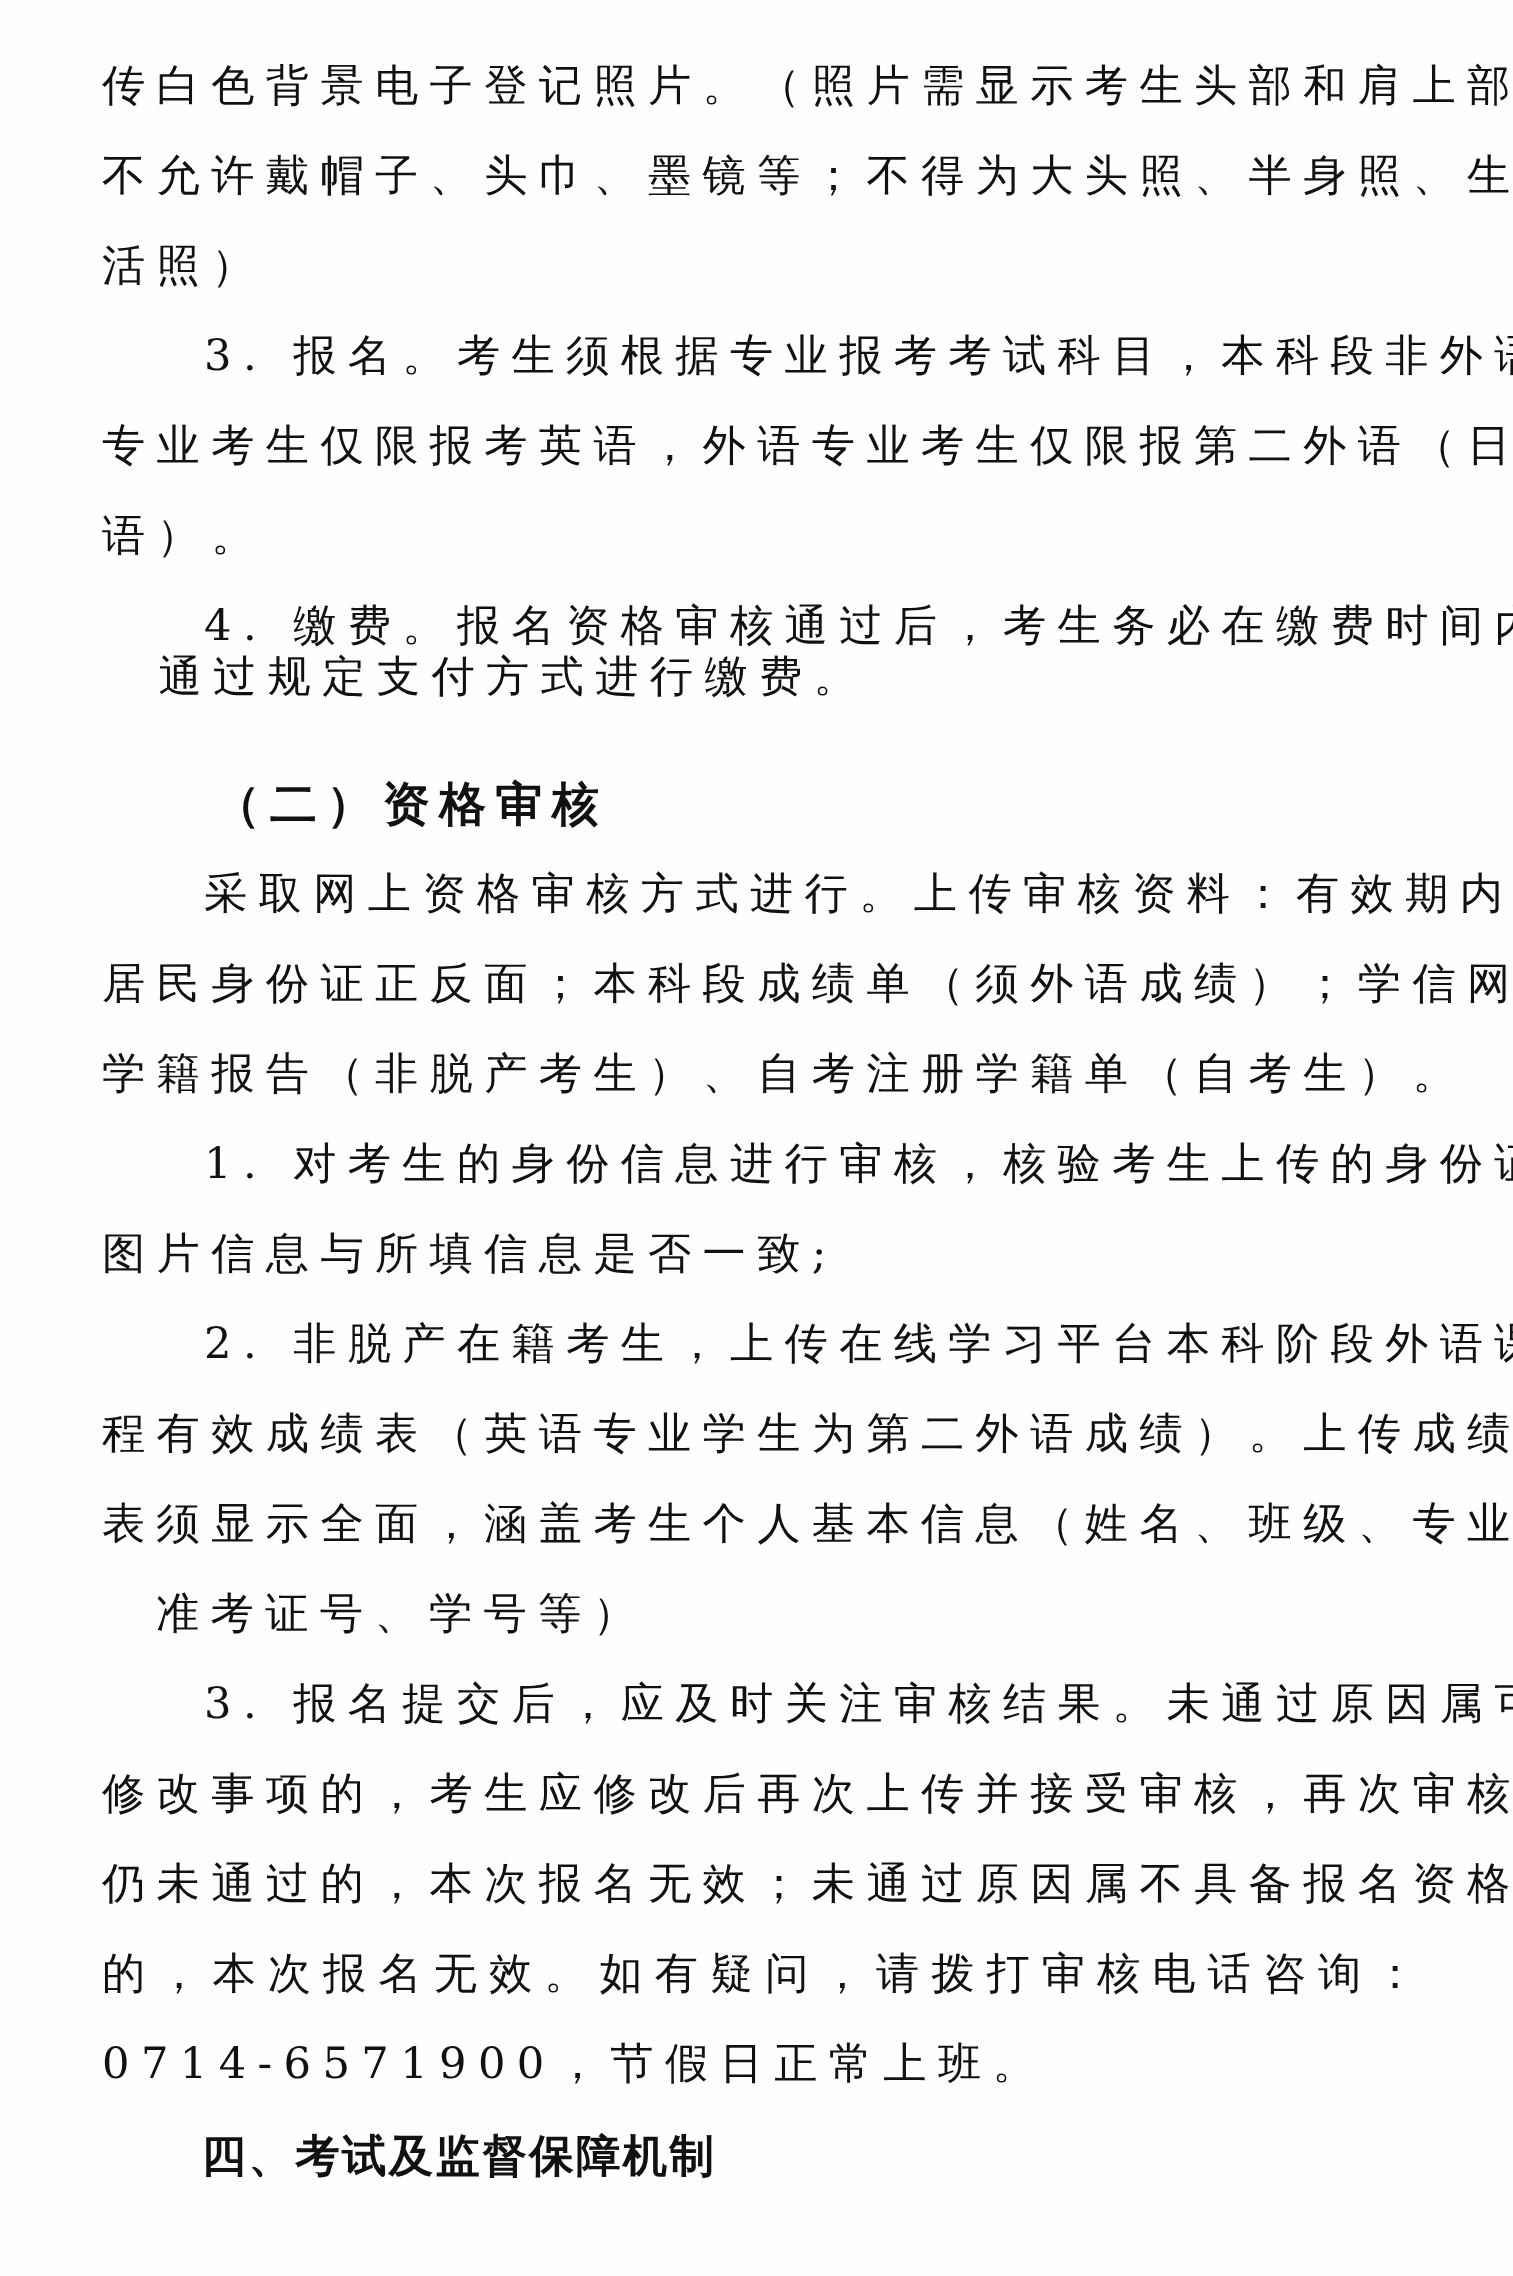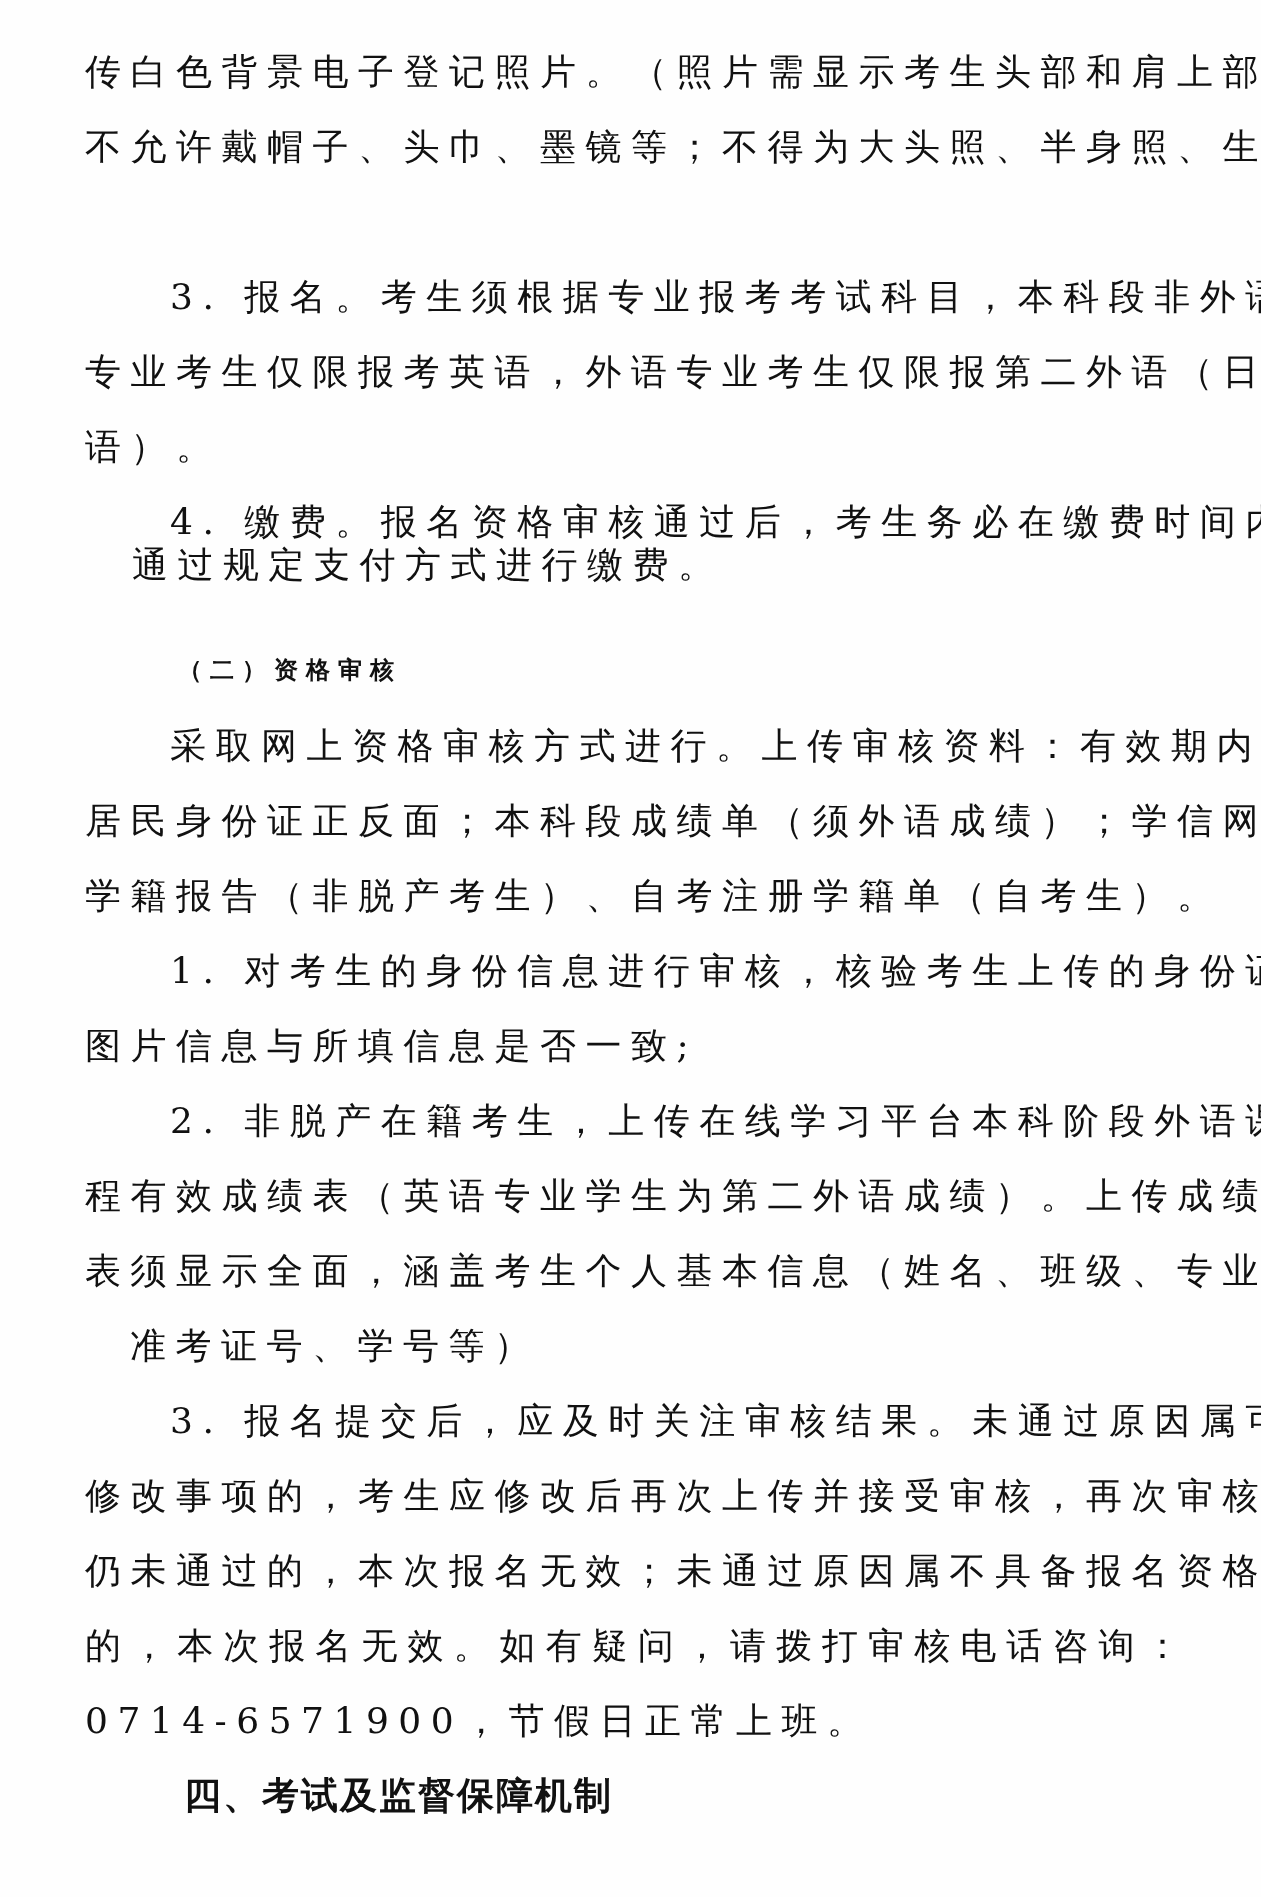--- a/index.html
+++ b/index.html
@@ -40,43 +40,44 @@
     left: 170px;
     width: 1020px;
   }
   .heading-bold {
     position: absolute;
     left: 178px;
     height: 60px;
     line-height: 60px;
     font-family: "DejaVu Serif", "Liberation Serif", serif;
     font-weight: bold;
-    font-size: 24px;
+    font-size: 39px;
     letter-spacing: 8px;
     white-space: nowrap;
   }
   .heading-sans {
     position: absolute;
-    left: 184px;
+    left: 168px;
     height: 60px;
     line-height: 60px;
-    font-family: Liberation Mono, monospace;
+    font-family: Liberation Serif, serif;
     font-weight: bold;
     font-size: 37px;
     letter-spacing: 2px;
     white-space: nowrap;
   }
 </style>
 </head>
 <body>
 
 <div class="page">
 
   <div class="line" style="top:42px;">传白色背景电子登记照片。（照片需显示考生头部和肩上部，</div>
   <div class="line" style="top:117px;">不允许戴帽子、头巾、墨镜等；不得为大头照、半身照、生</div>
+  <div class="line last" style="top:192px;">活照）</div>
 
   <div class="line indent" style="top:267px;">3. 报名。考生须根据专业报考考试科目，本科段非外语</div>
   <div class="line" style="top:342px;">专业考生仅限报考英语，外语专业考生仅限报第二外语（日</div>
   <div class="line last" style="top:417px;">语）。</div>
 
   <div class="line indent" style="top:492px;">4. 缴费。报名资格审核通过后，考生务必在缴费时间内</div>
   <div class="line last" style="top:535px;margin-left:47px;">通过规定支付方式进行缴费。</div>
 
   <div class="heading-bold" style="top:640px;">（二）资格审核</div>
 

